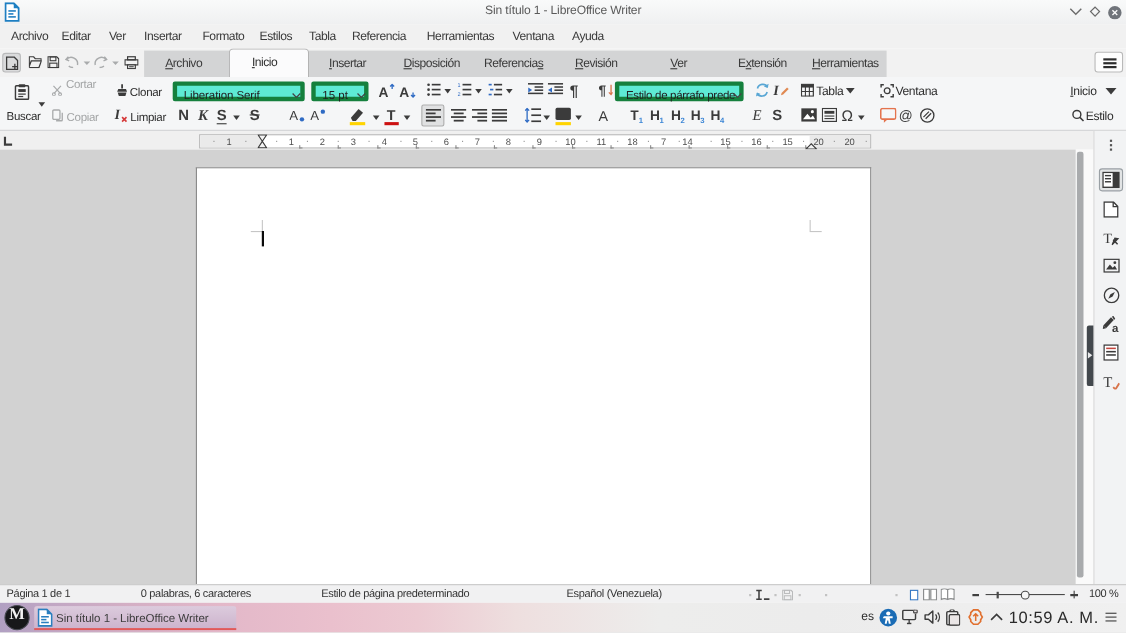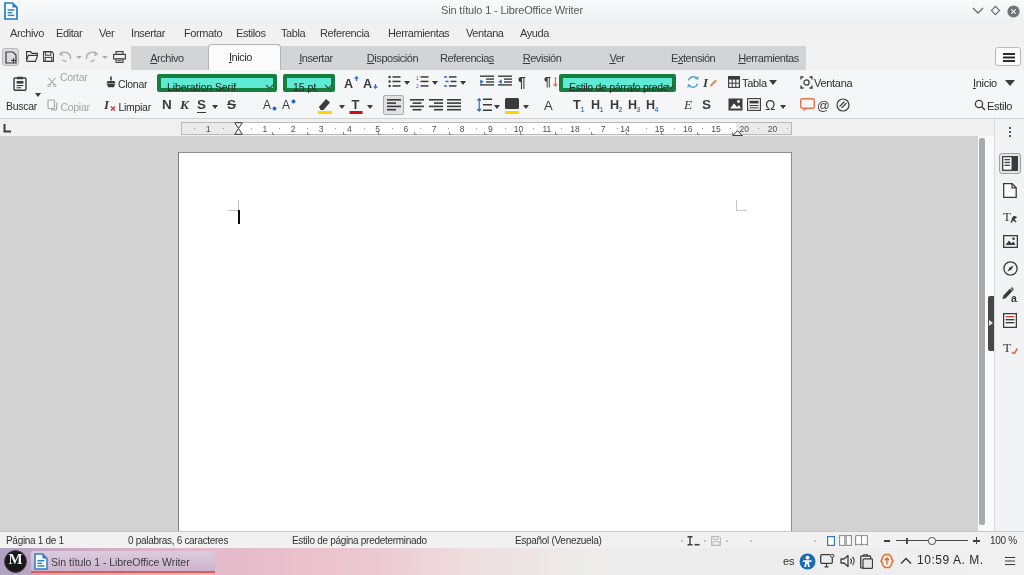--- a/index.html
+++ b/index.html
@@ -30,21 +30,21 @@
 #scroll{position:absolute;left:978px;top:136px;width:16px;height:395px;background:#fafafa}
 #thumb{position:absolute;left:1px;top:2px;width:5.5px;height:387px;background:#a9abad;border-radius:2px}
 #sidebar{position:absolute;left:994px;top:119px;width:30px;height:412px;background:#f2f3f4;border-left:1px solid #dadada}
 #statusbar{position:absolute;left:0;top:531px;width:1024px;height:17px;background:#f1f1f2;border-top:1px solid #c9c9c9;font-size:10px;letter-spacing:-0.3px;color:#333}
 .st{position:absolute;top:3px}
 .sdot{position:absolute;top:8px;width:2px;height:2px;background:#c2c2c2}
 #taskbar{position:absolute;left:0;top:548px;width:1024px;height:27px;background:linear-gradient(90deg,#b1a0c2 0px,#bfa6c4 40px,#d2aec4 110px,#e3b8c9 200px,#eac0cd 300px,#eccad2 380px,#eedfdf 470px,#ededec 600px,#ececec 740px,#f0f0f0 1024px)}
 #taskbtn{position:absolute;left:31px;top:3px;width:184px;height:22px;background:linear-gradient(#dccbdd,#cdb4cd);border-radius:3px 3px 0 0;border-bottom:2px solid #e05a5a}
 #taskbtn span{position:absolute;left:20px;top:4.5px;font-size:10.5px;letter-spacing:-0.05px;color:#3d3d3d;white-space:nowrap}
 .tray{position:absolute;font-size:11px;color:#2e2e2e}
-#clock{position:absolute;left:917px;top:5px;font-size:12px;letter-spacing:0.55px;color:#2a2a2a}
+#clock{position:absolute;left:917px;top:5px;font-size:15px;letter-spacing:0.55px;color:#2a2a2a}
 </style></head>
 <body>
 <div id="titlebar">
   <svg class="i" style="left:4px;top:2px" width="14" height="18" viewBox="0 0 14 18">
     <path d="M1 1 h7.5 l4.5 4.5 v11.5 h-12 z" fill="#fff" stroke="#1e7fc2" stroke-width="1.7"></path>
     <path d="M8.5 0.8 l4.7 4.7 h-4.7 z" fill="#1e7fc2"></path>
     <rect x="3.6" y="7.2" width="6.8" height="1.5" fill="#2a84c5"></rect>
     <rect x="3.6" y="9.9" width="4.6" height="1.5" fill="#2a84c5"></rect>
     <rect x="3.6" y="12.6" width="6.8" height="1.5" fill="#2a84c5"></rect>
   </svg>

